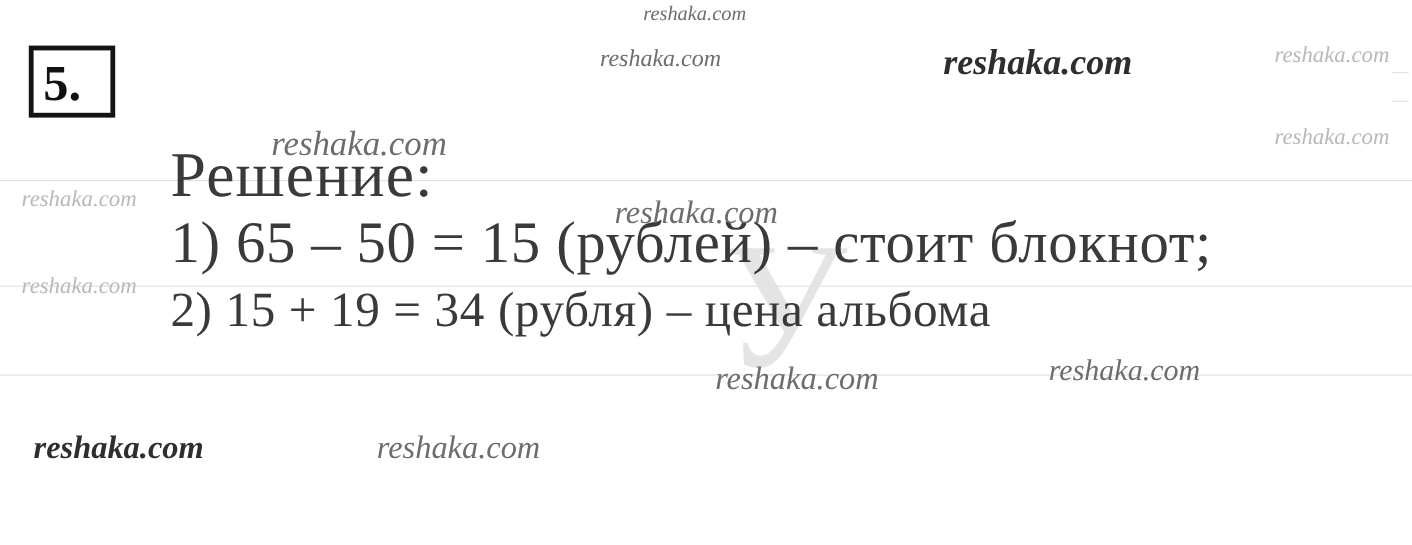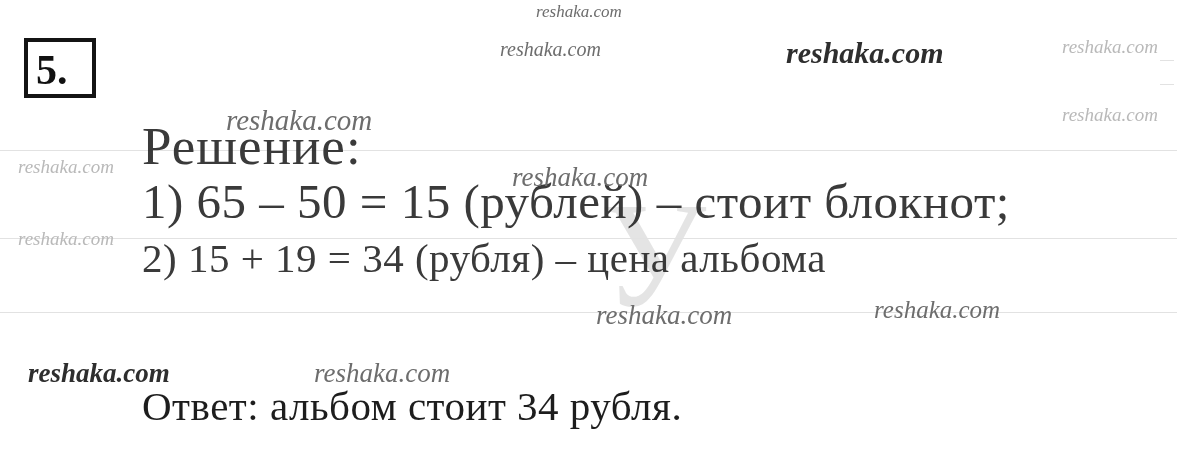--- a/index.html
+++ b/index.html
@@ -120,21 +120,20 @@
   <div class="ghost-line" style="left:0px; top:312px; width:1177px; height:1px;"></div>
   <div class="ghost-line" style="left:1160px; top:60px; width:14px; height:1px;"></div>
   <div class="ghost-line" style="left:1160px; top:84px; width:14px; height:1px;"></div>
 
   <div class="solution">
     <div class="sol-line l1">Решение:</div>
     <div class="sol-line l2">1) 65 – 50 = 15 (рублей) – стоит блокнот;</div>
     <div class="sol-line l3">2) 15 + 19 = 34 (рубля) – цена альбома</div>
   </div>
 
-  <div class="answer">Ответ: альбом стоит 34 рубля.</div>
 
   <div id="watermark-layer">
       <div class="wm dark" style="left: 536px; top: 2px; font-size: 17px;">reshaka.com</div>
       <div class="wm dark" style="left: 500px; top: 38px; font-size: 20px;">reshaka.com</div>
       <div class="wm strong" style="left: 786px; top: 36px; font-size: 30px;">reshaka.com</div>
       <div class="wm faint" style="left: 1062px; top: 36px; font-size: 19px;">reshaka.com</div>
       <div class="wm dark" style="left: 226px; top: 104px; font-size: 29px;">reshaka.com</div>
       <div class="wm faint" style="left: 1062px; top: 104px; font-size: 19px;">reshaka.com</div>
       <div class="wm faint" style="left: 18px; top: 156px; font-size: 19px;">reshaka.com</div>
       <div class="wm dark" style="left: 512px; top: 162px; font-size: 27px;">reshaka.com</div>

